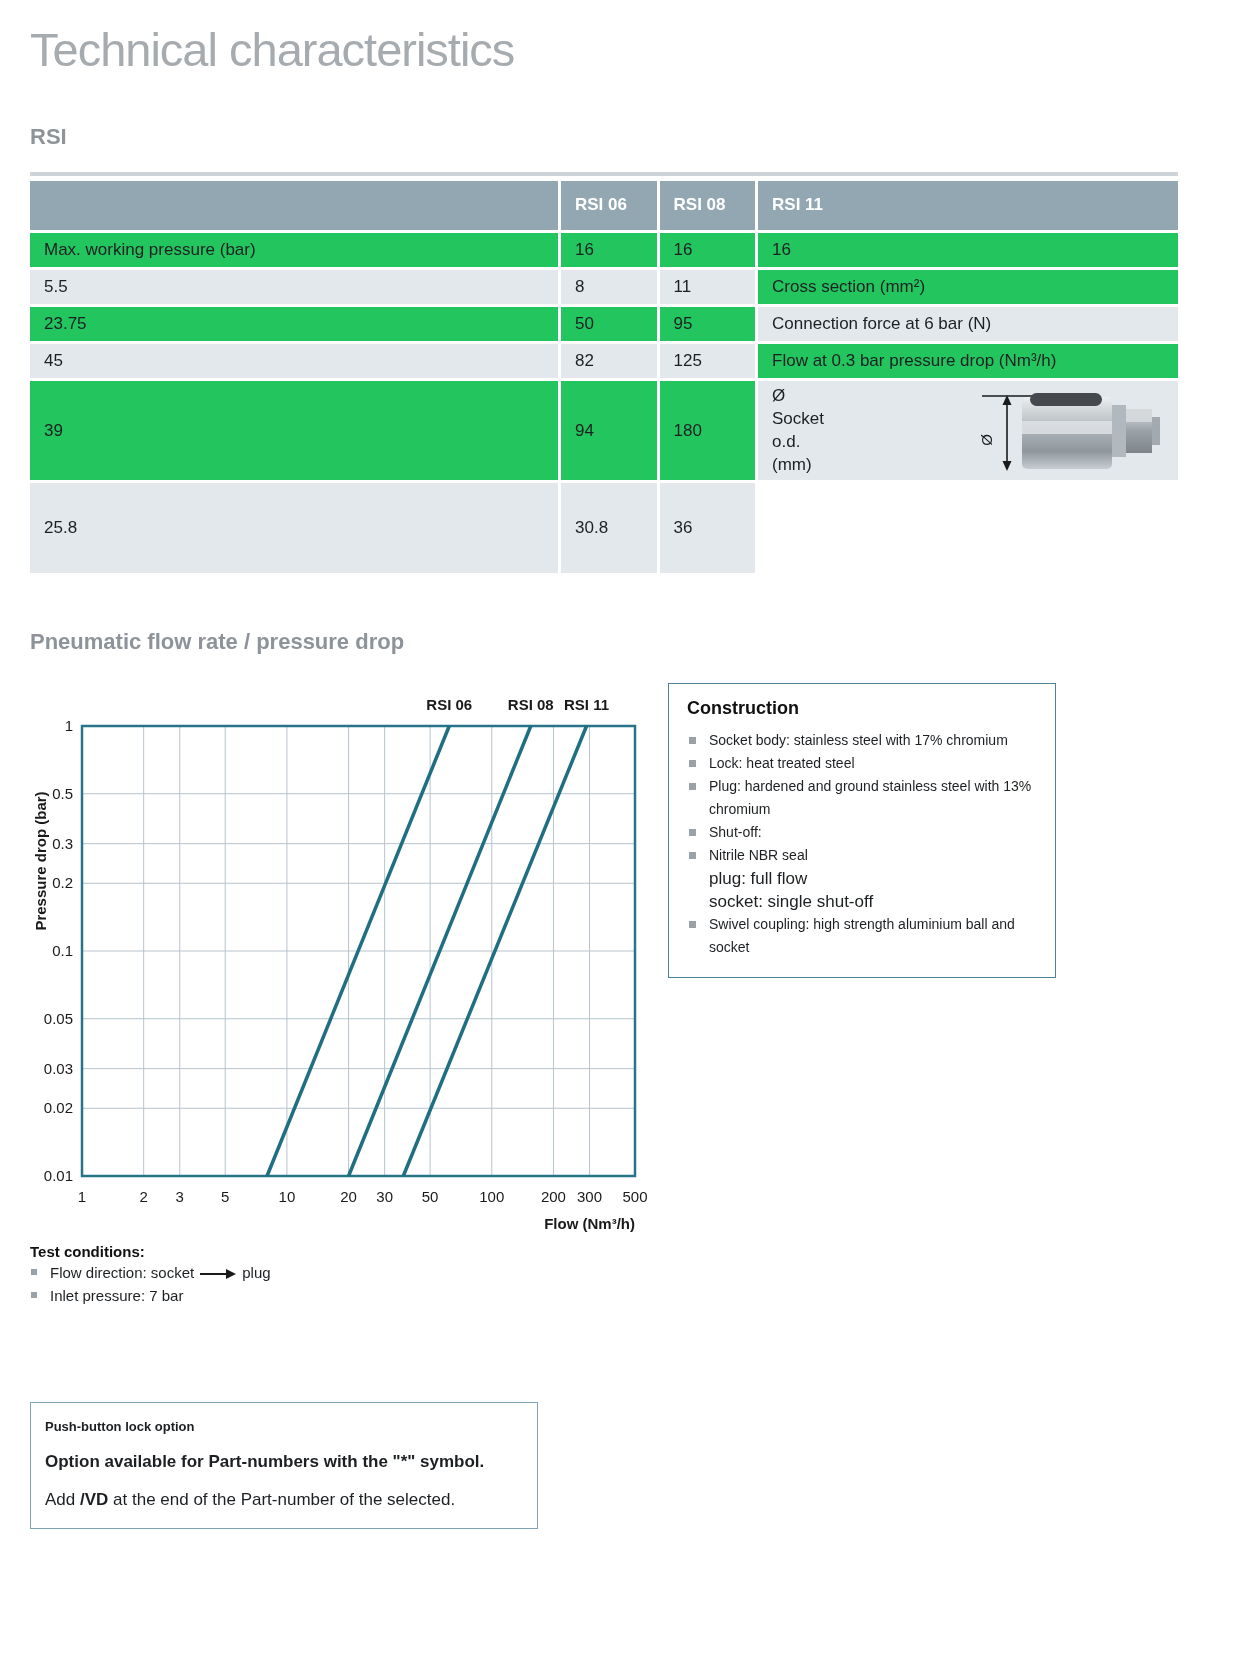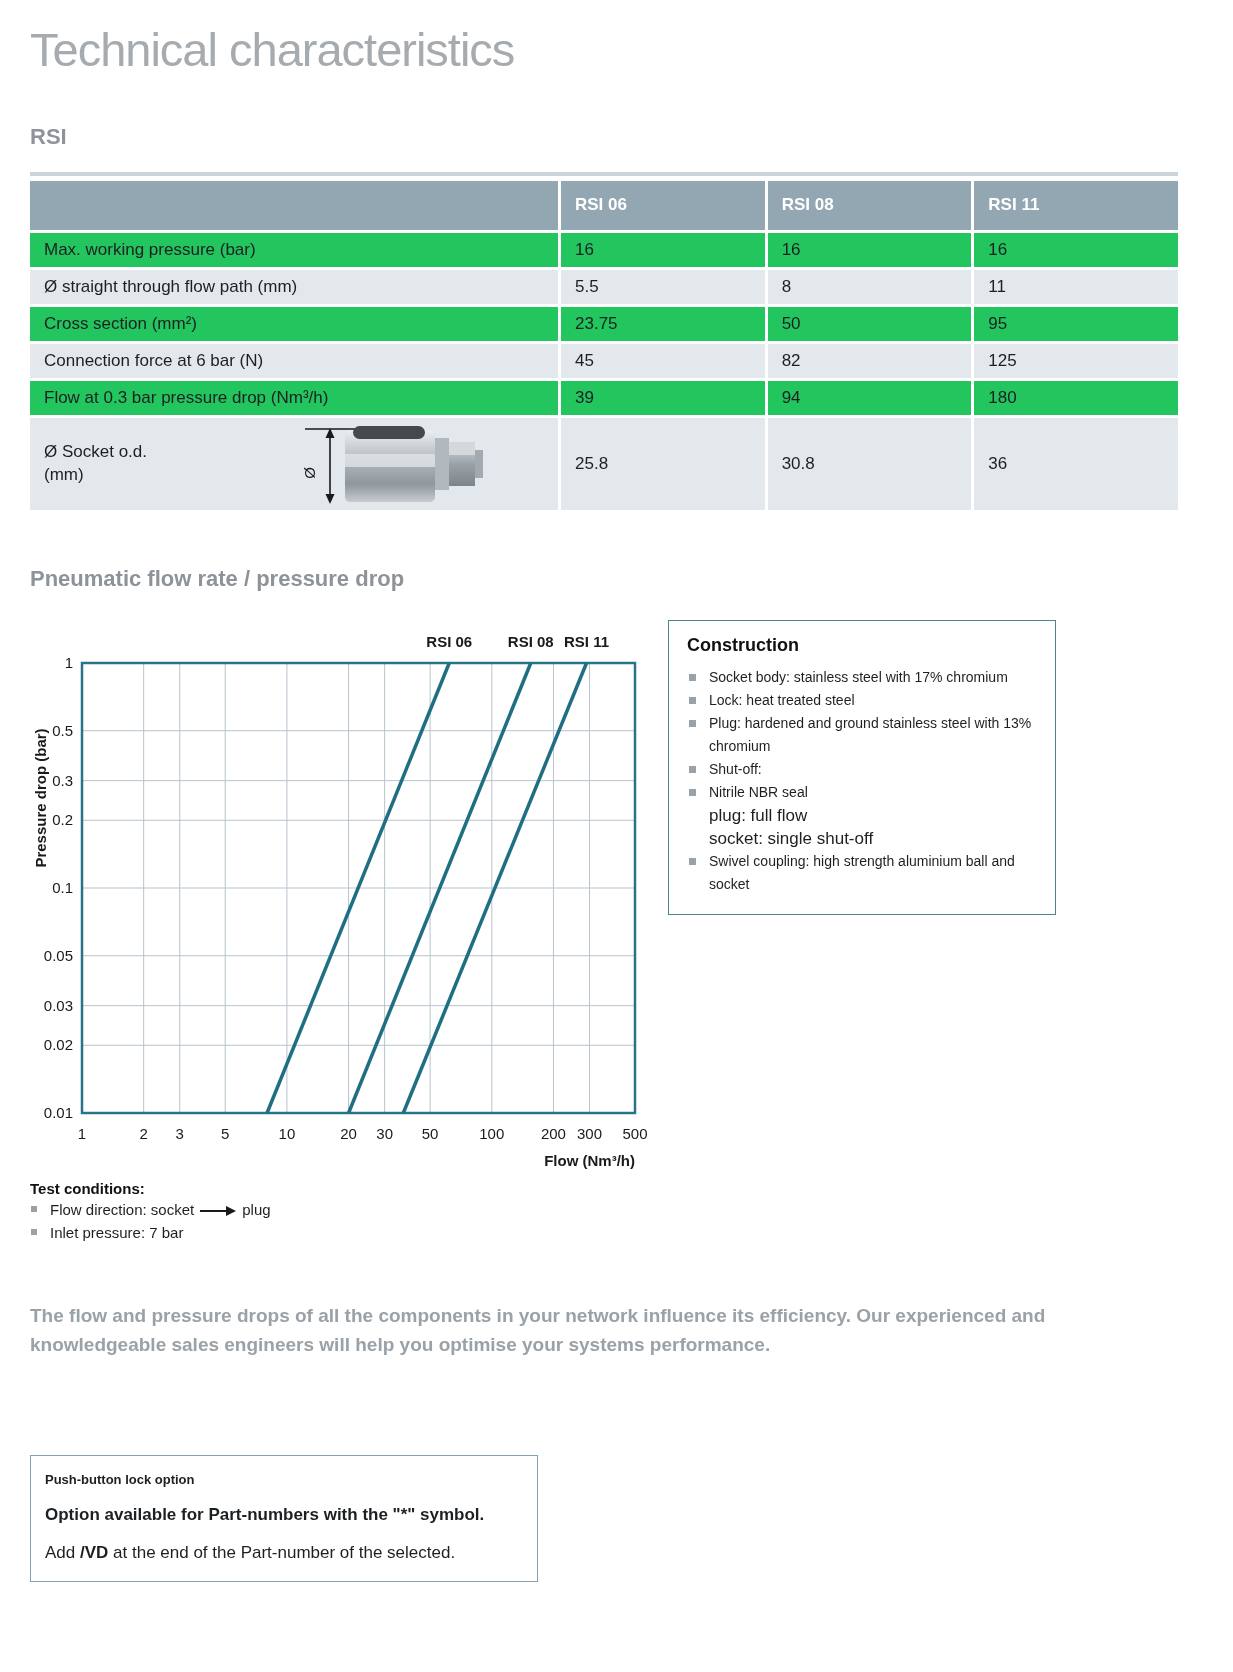--- a/index.html
+++ b/index.html
@@ -114,21 +114,20 @@
       <div class="cell head"></div>
       <div class="cell head">RSI 06</div>
       <div class="cell head">RSI 08</div>
       <div class="cell head">RSI 11</div>
 
       <div class="cell row-dark">Max. working pressure (bar)</div>
       <div class="cell row-dark">16</div>
       <div class="cell row-dark">16</div>
       <div class="cell row-dark">16</div>
 
-      <div class="cell row-light">Ø straight through flow path (mm)</div>
       <div class="cell row-light">5.5</div>
       <div class="cell row-light">8</div>
       <div class="cell row-light">11</div>
 
       <div class="cell row-dark">Cross section (mm²)</div>
       <div class="cell row-dark">23.75</div>
       <div class="cell row-dark">50</div>
       <div class="cell row-dark">95</div>
 
       <div class="cell row-light">Connection force at 6 bar (N)</div>
@@ -268,21 +267,20 @@
       <span class="sq"></span><span>Flow direction: socket</span><svg class="flow-arrow" width="36" height="10" viewBox="0 0 36 10">
           <line x1="0" y1="5" x2="27" y2="5" stroke="#1a1a1a" stroke-width="2"></line>
           <polygon points="26,0 36,5 26,10" fill="#1a1a1a"></polygon>
         </svg><span>plug</span>
     </div>
     <div class="tc-item">
       <span class="sq"></span><span>Inlet pressure: 7 bar</span>
     </div>
   </div>
 
-  <p class="note-paragraph">The flow and pressure drops of all the components in your network influence its efficiency. Our experienced and knowledgeable sales engineers will help you optimise your systems performance.</p>
 
   <div class="push-box">
     <div class="pb-title">Push-button lock option</div>
     <div class="pb-line1">Option available for Part-numbers with the "*" symbol.</div>
     <div class="pb-line2"><span>Add </span><b>/VD</b><span> at the end of the Part-number of the selected.</span></div>
   </div>
 
 </div>
 
 </body></html>

